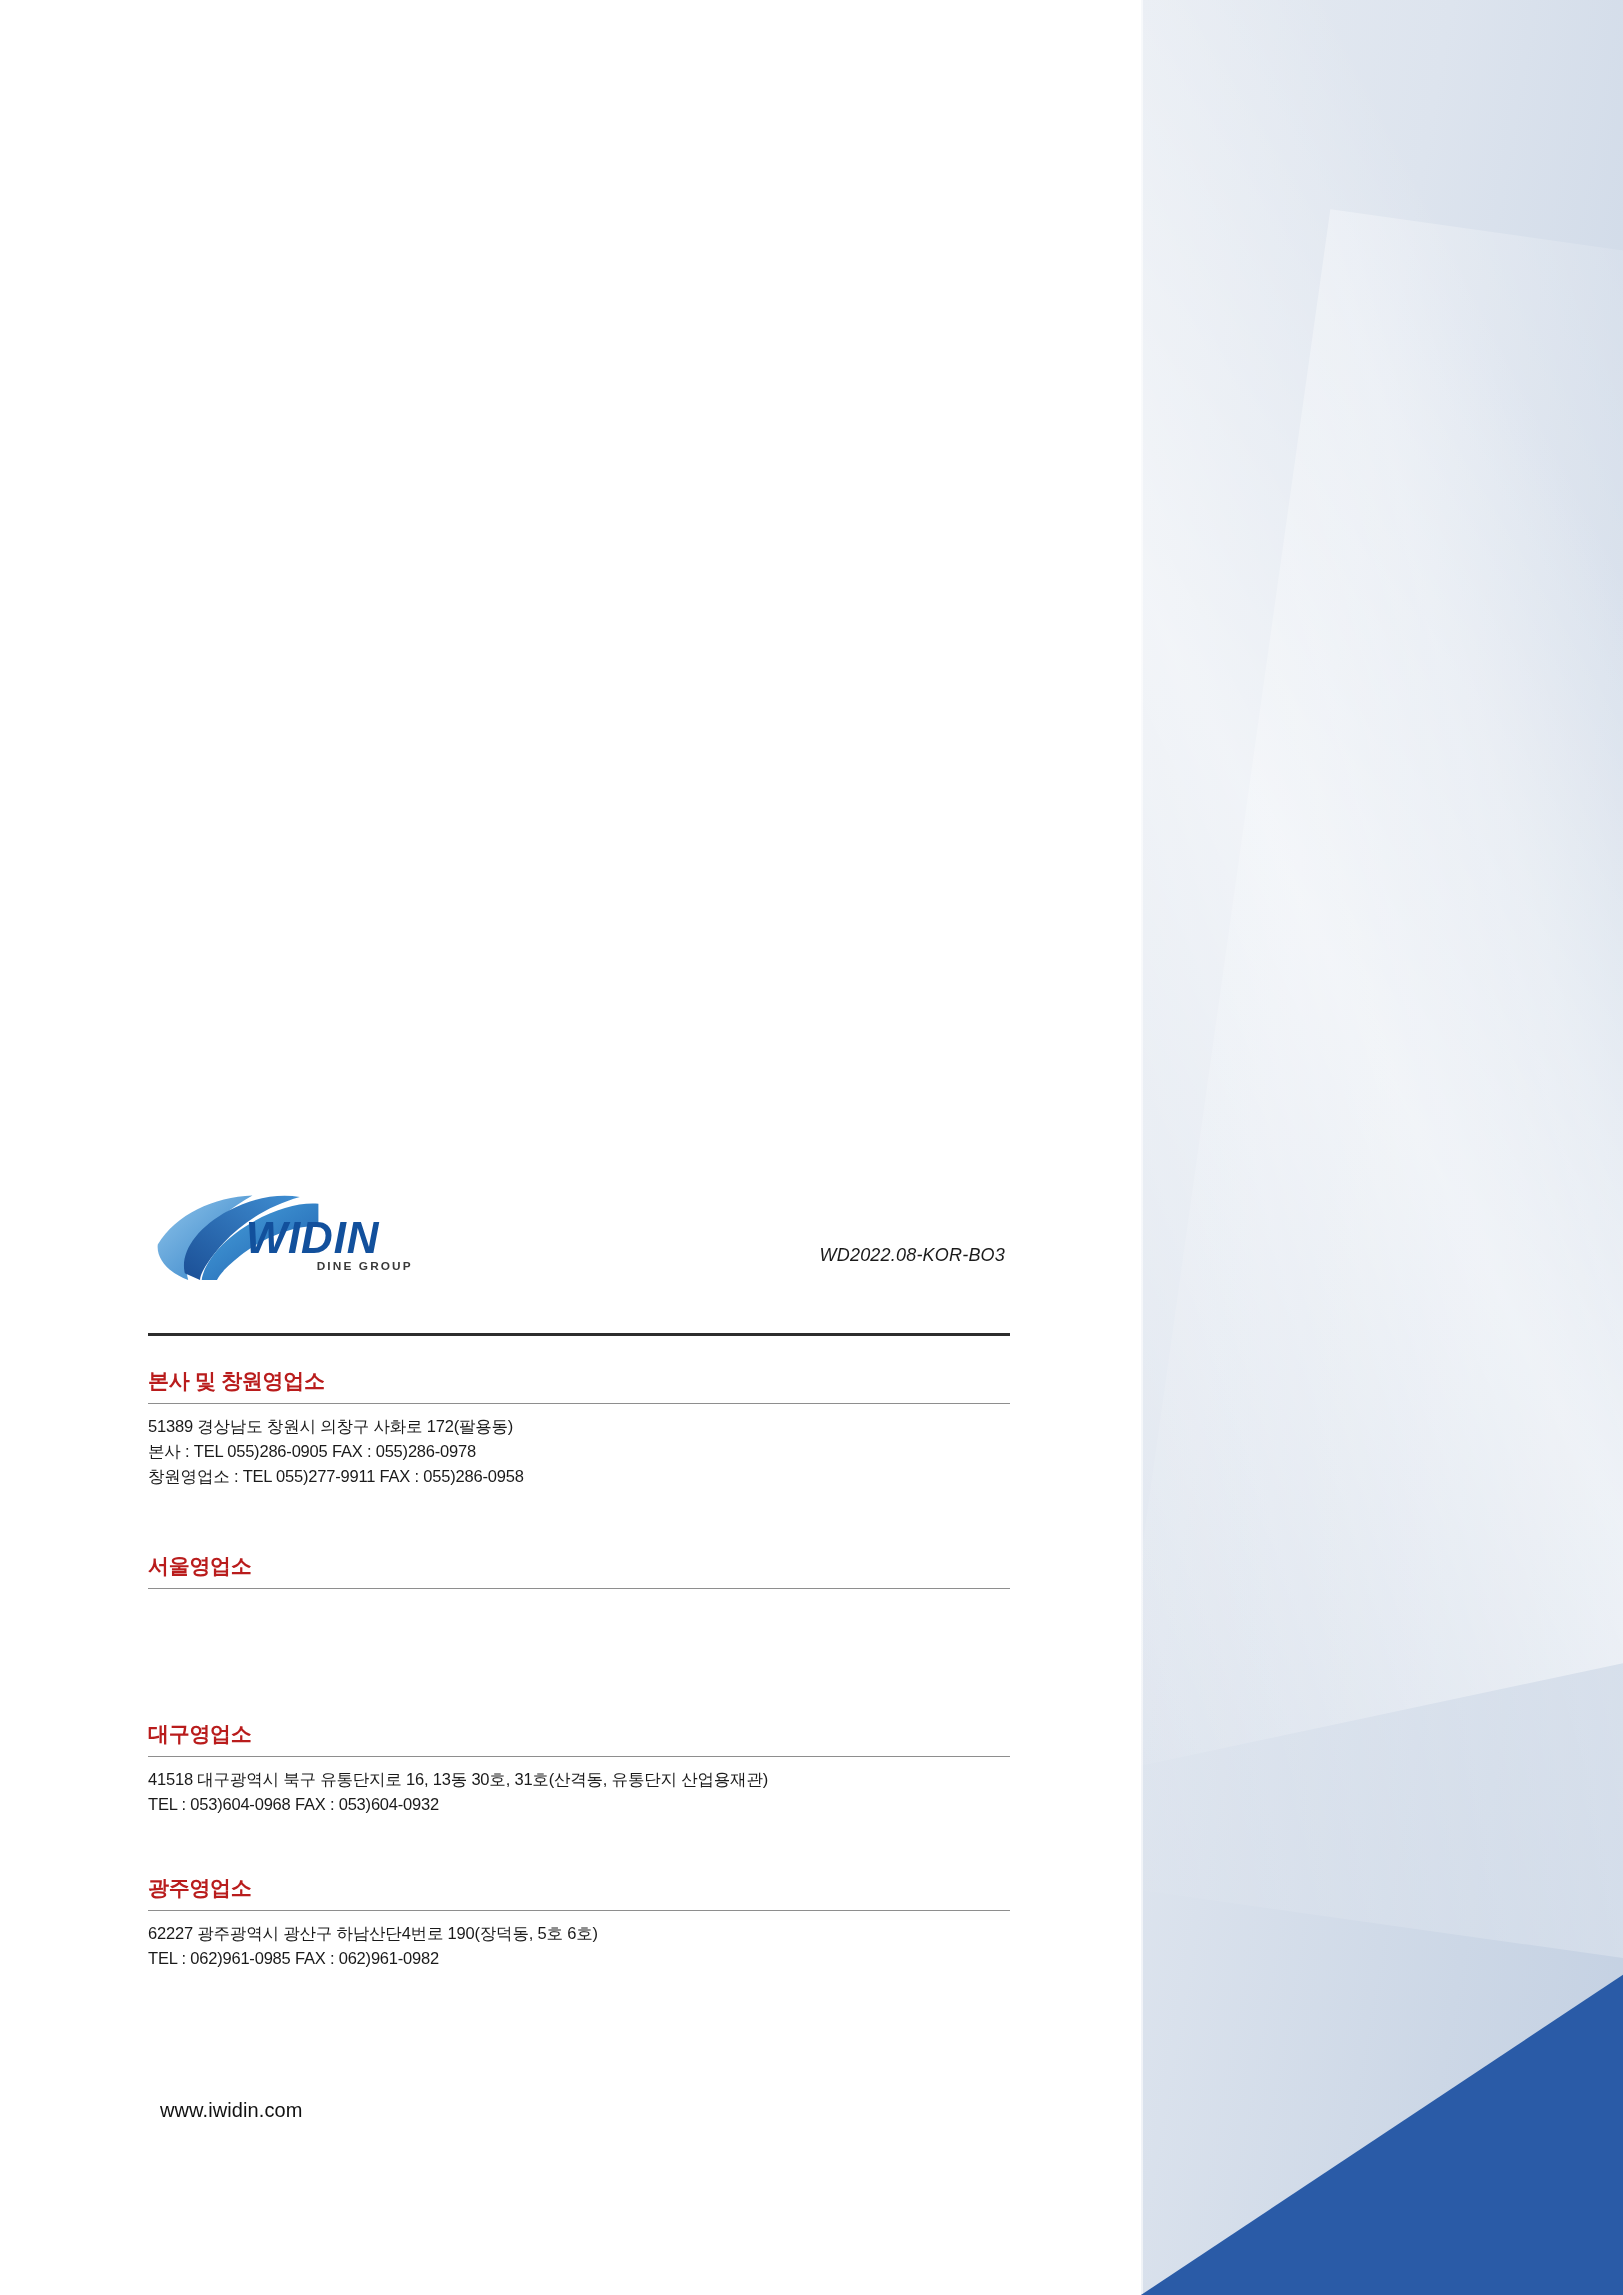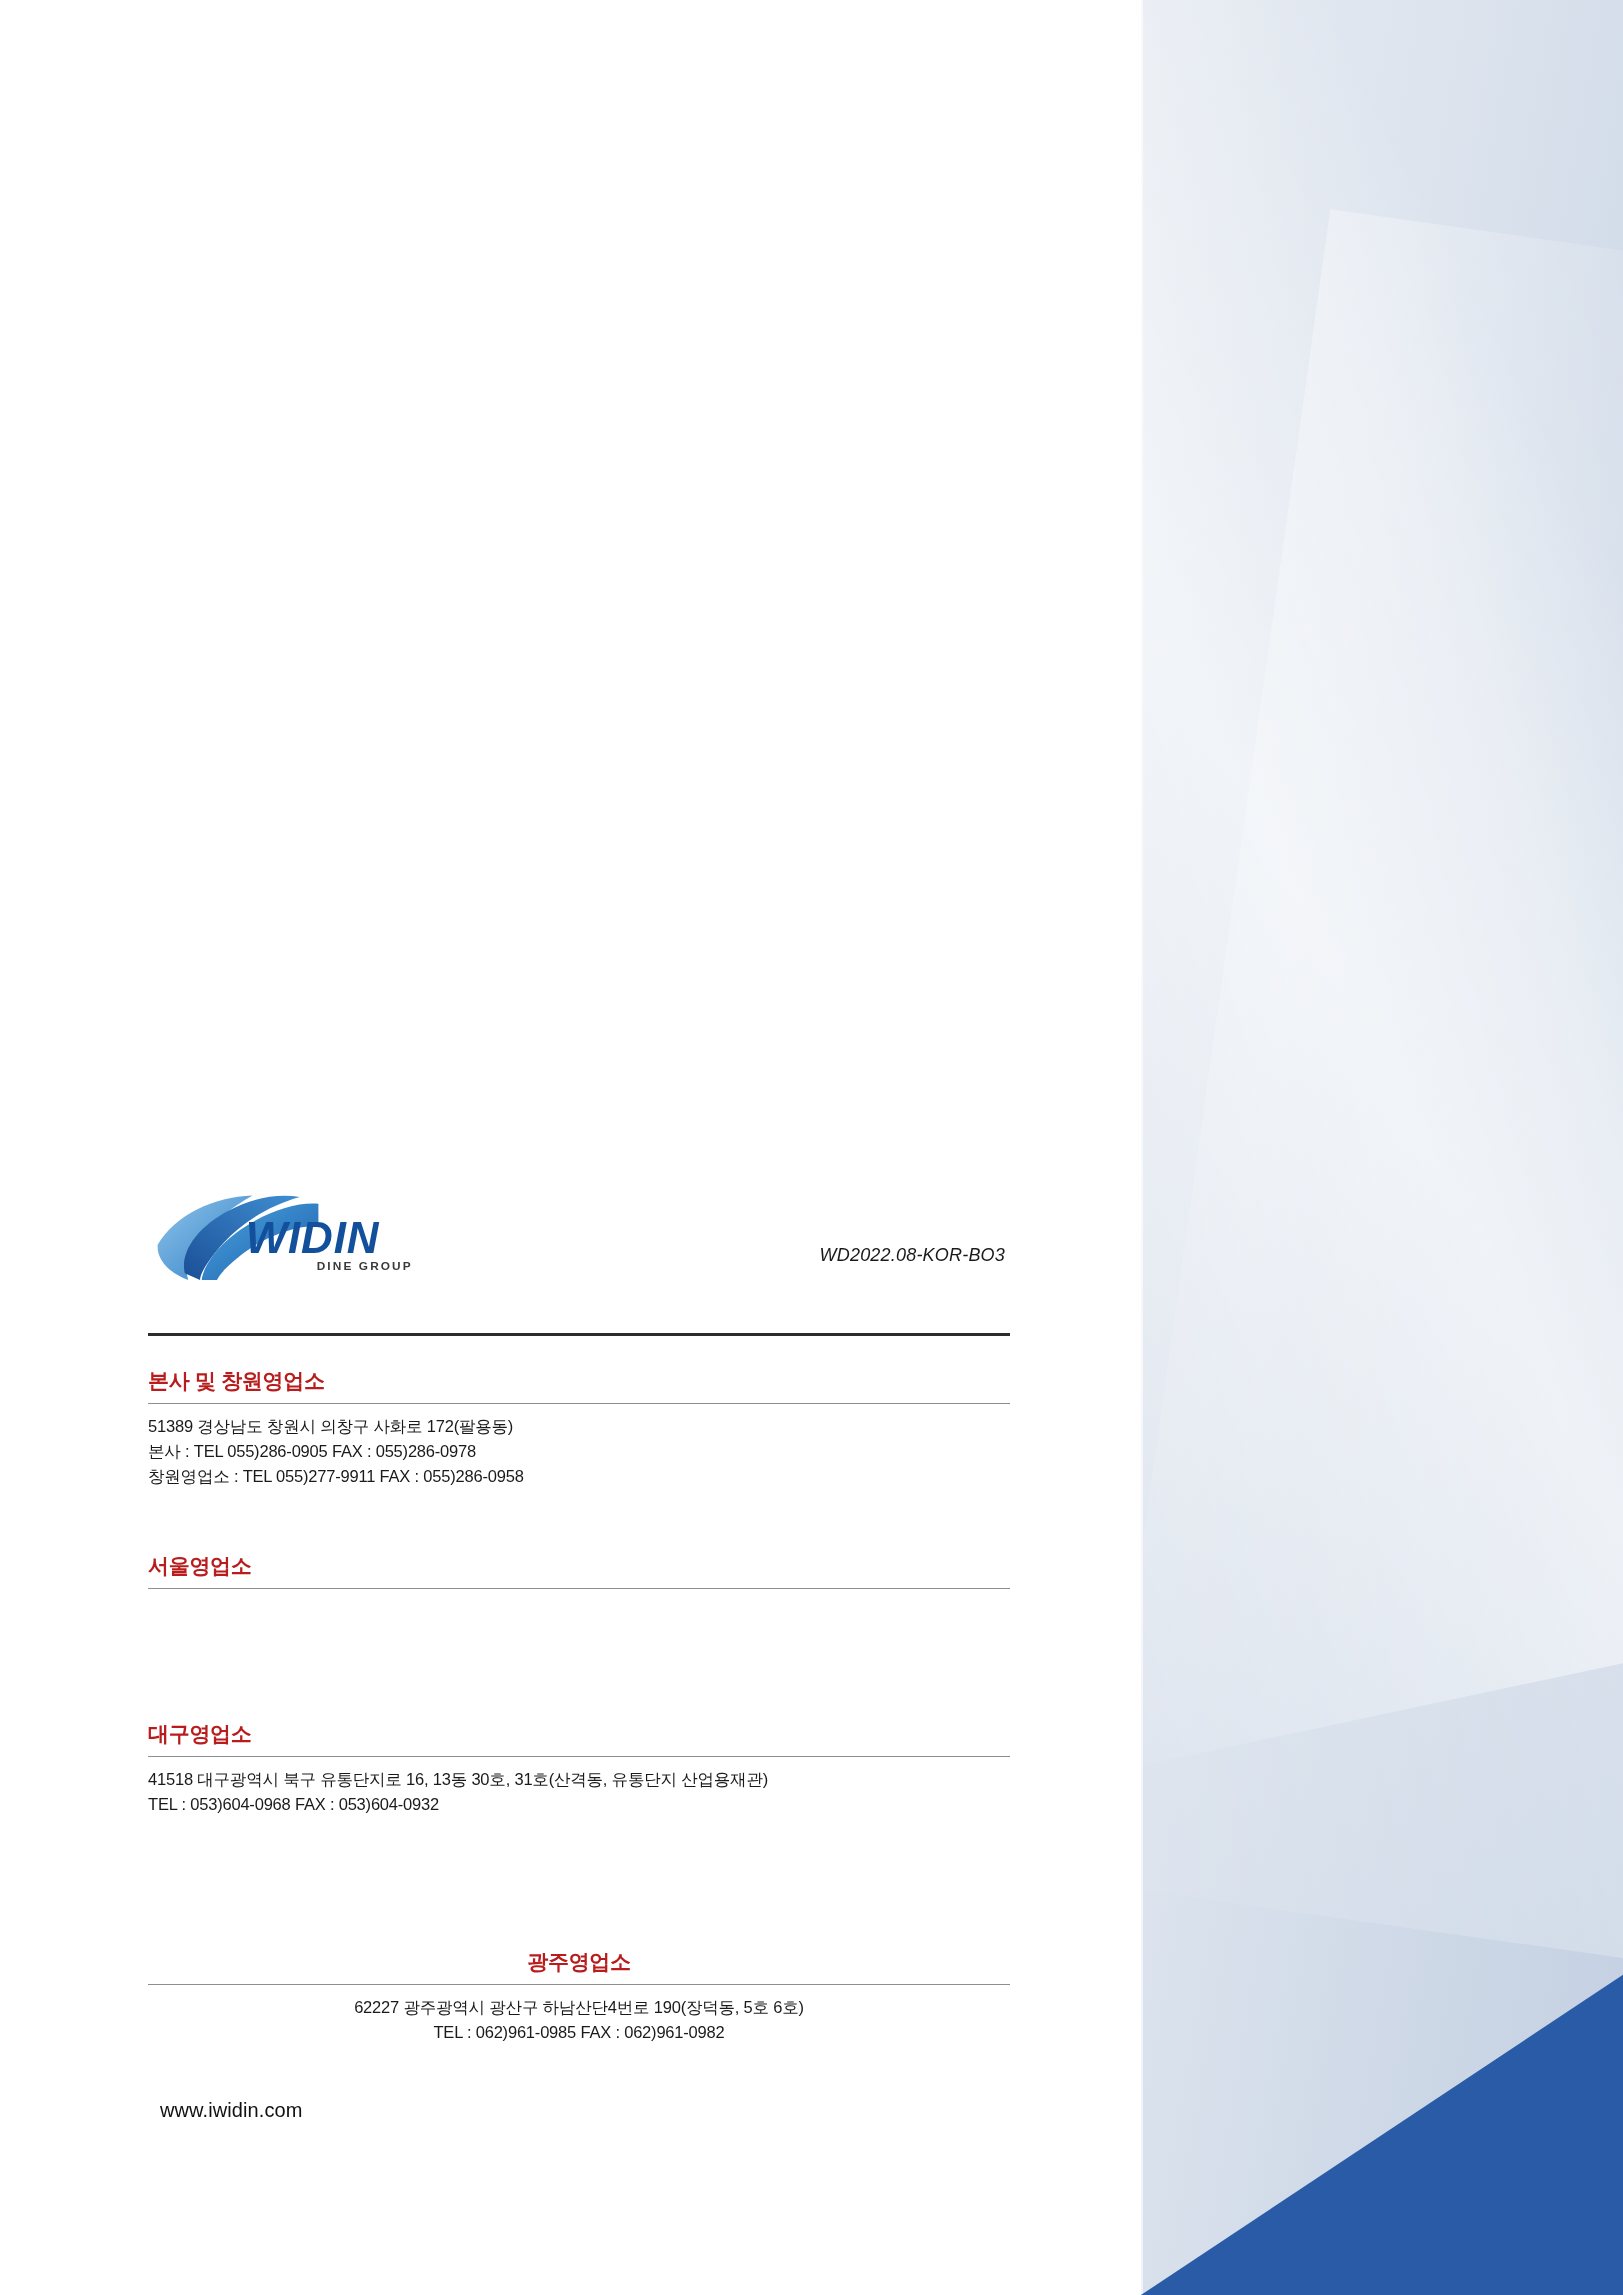--- a/index.html
+++ b/index.html
@@ -216,21 +216,21 @@
 
   <div class="section" style="top:1720px;">
     <h2>대구영업소</h2>
     <div class="rule"></div>
     <div class="lines">
       <div>41518 대구광역시 북구 유통단지로 16, 13동 30호, 31호(산격동, 유통단지 산업용재관)</div>
       <div>TEL : 053)604-0968  FAX : 053)604-0932</div>
     </div>
   </div>
 
-  <div class="section" style="top:1948px;text-align:center;">
+  <div class="section" style="top:1874px;">
     <h2>광주영업소</h2>
     <div class="rule"></div>
     <div class="lines">
       <div>62227 광주광역시 광산구 하남산단4번로 190(장덕동, 5호 6호)</div>
       <div>TEL : 062)961-0985  FAX : 062)961-0982</div>
     </div>
   </div>
 
   <div class="website">www.iwidin.com</div>
 

